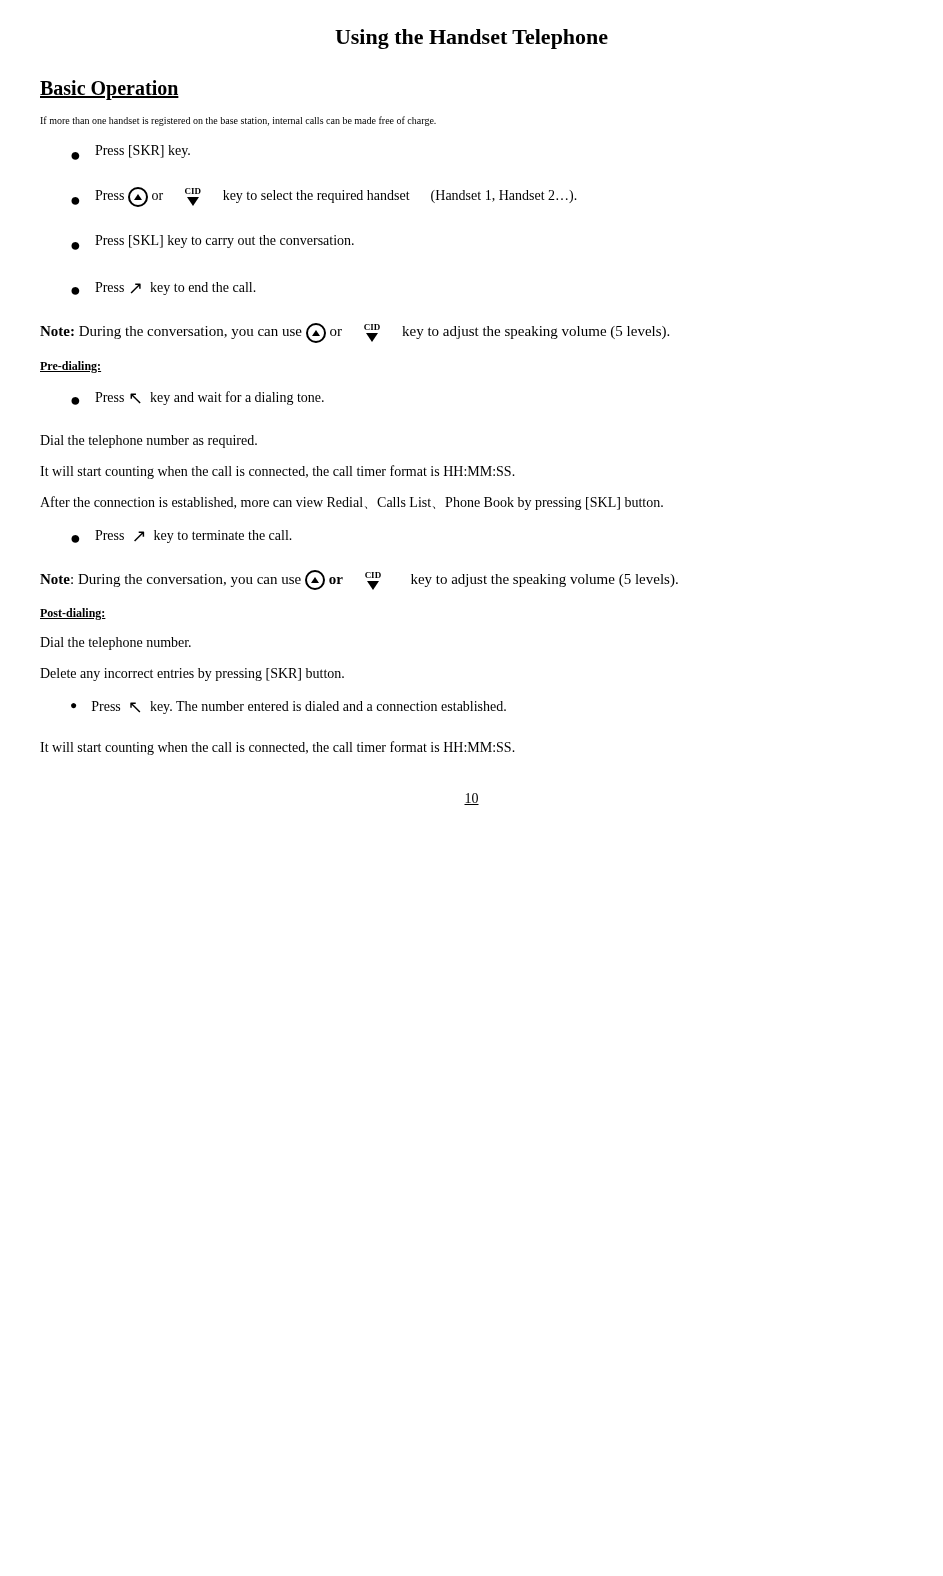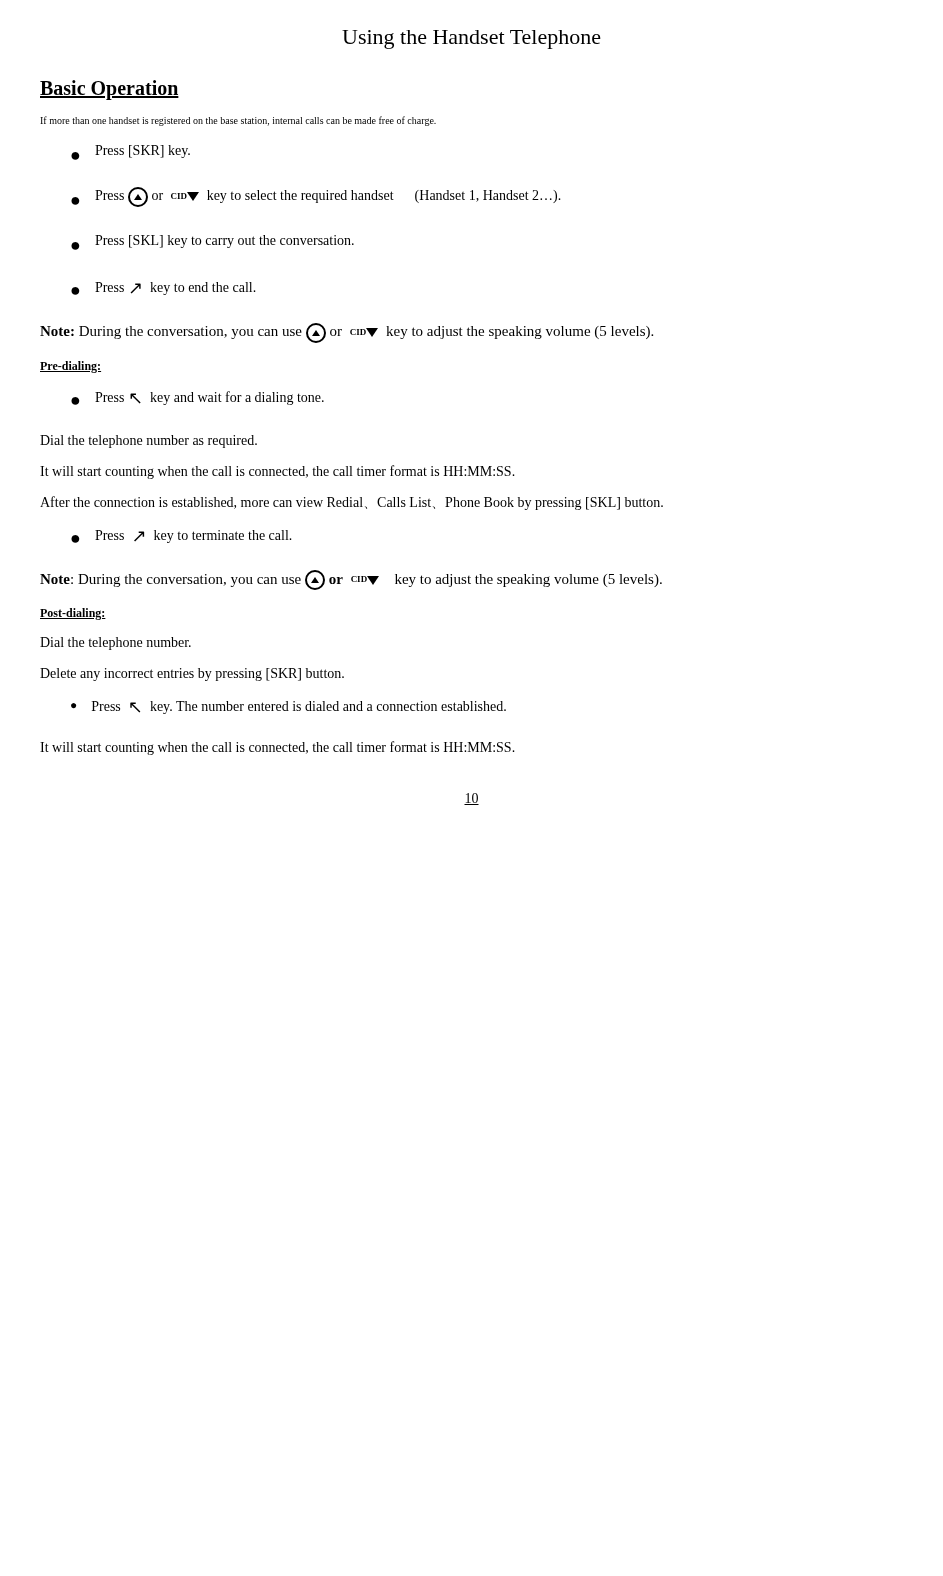--- a/index.html
+++ b/index.html
@@ -8,21 +8,21 @@
       font-size: 15px;
       color: #000;
       background: #fff;
       width: 943px;
       padding: 20px 40px 40px 40px;
       line-height: 1.5;
     }
     h1.page-title {
       text-align: center;
       font-size: 22px;
-      font-weight: normal;
+      font-weight: bold;
       margin-bottom: 18px;
     }
     h2.section-title {
       font-size: 20px;
       font-weight: bold;
       text-decoration: underline;
       margin-bottom: 2px;
       margin-top: 20px;
     }
     h3.sub-title {
@@ -84,23 +84,24 @@
     .icon-circle-up::after {
       content: '';
       width: 0;
       height: 0;
       border-left: 4px solid transparent;
       border-right: 4px solid transparent;
       border-bottom: 6px solid #000;
     }
     .icon-cid-down {
       display: inline-flex;
+      flex-direction: column;
       align-items: center;
       vertical-align: middle;
-      margin: 0 4px;
+      margin: 0 18px;
     }
     .icon-cid-down .cid-label {
       font-size: 9px;
       font-weight: bold;
       line-height: 1;
       margin-bottom: 1px;
     }
     .icon-cid-down .arrow-down {
       width: 0;
       height: 0;

